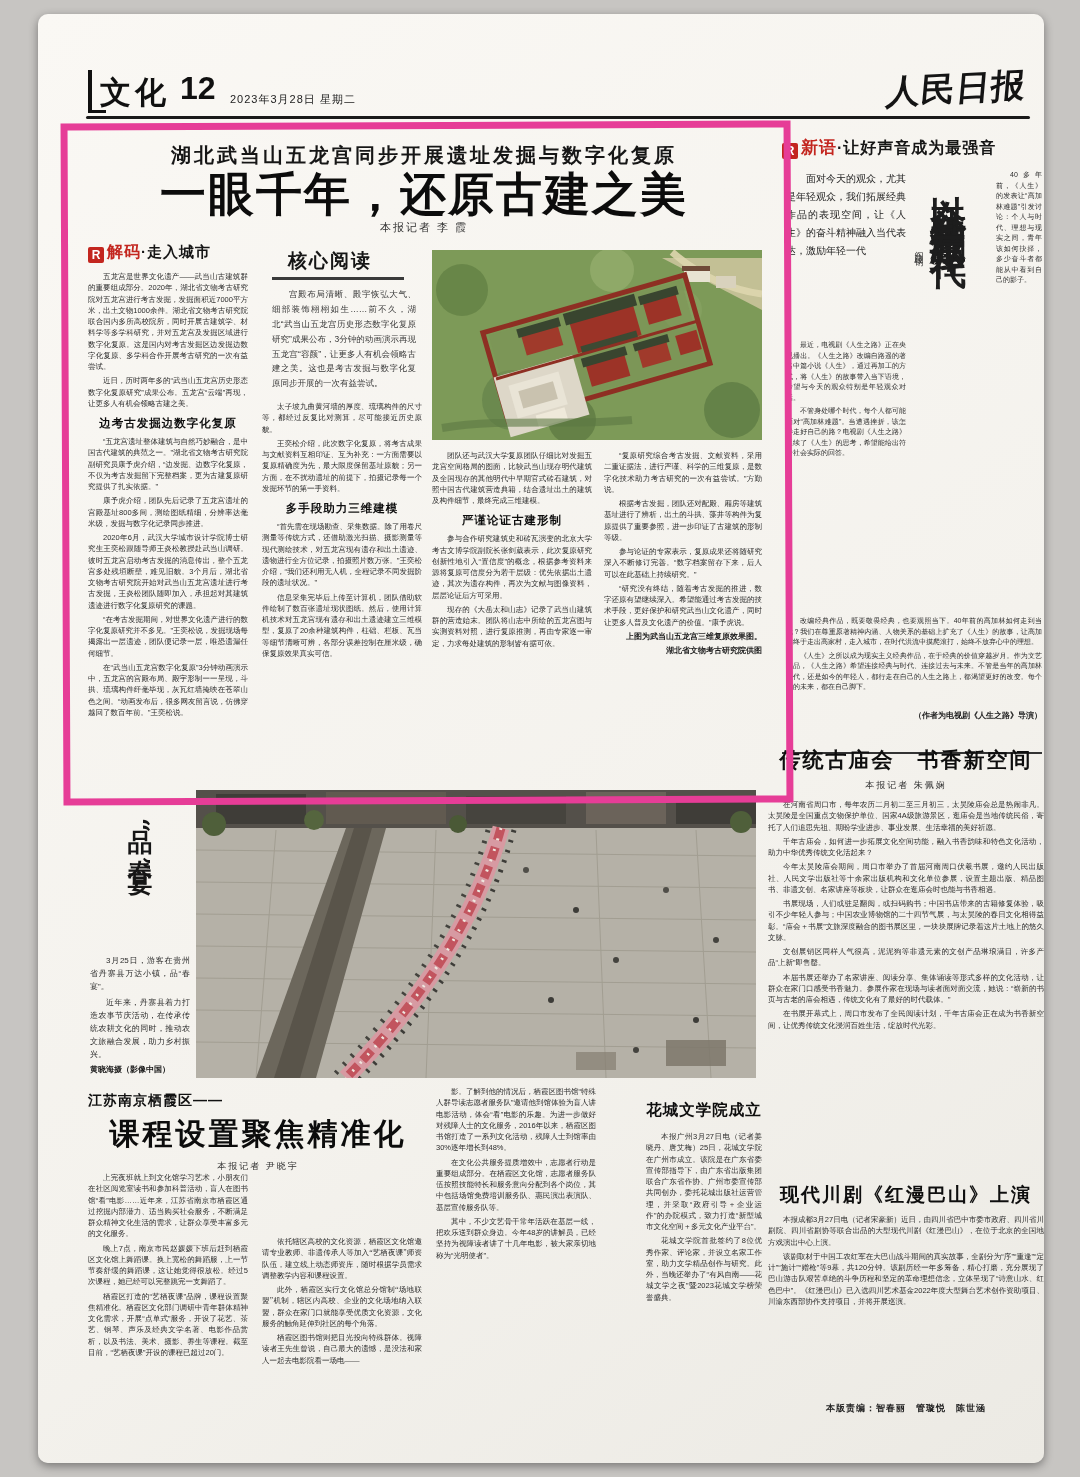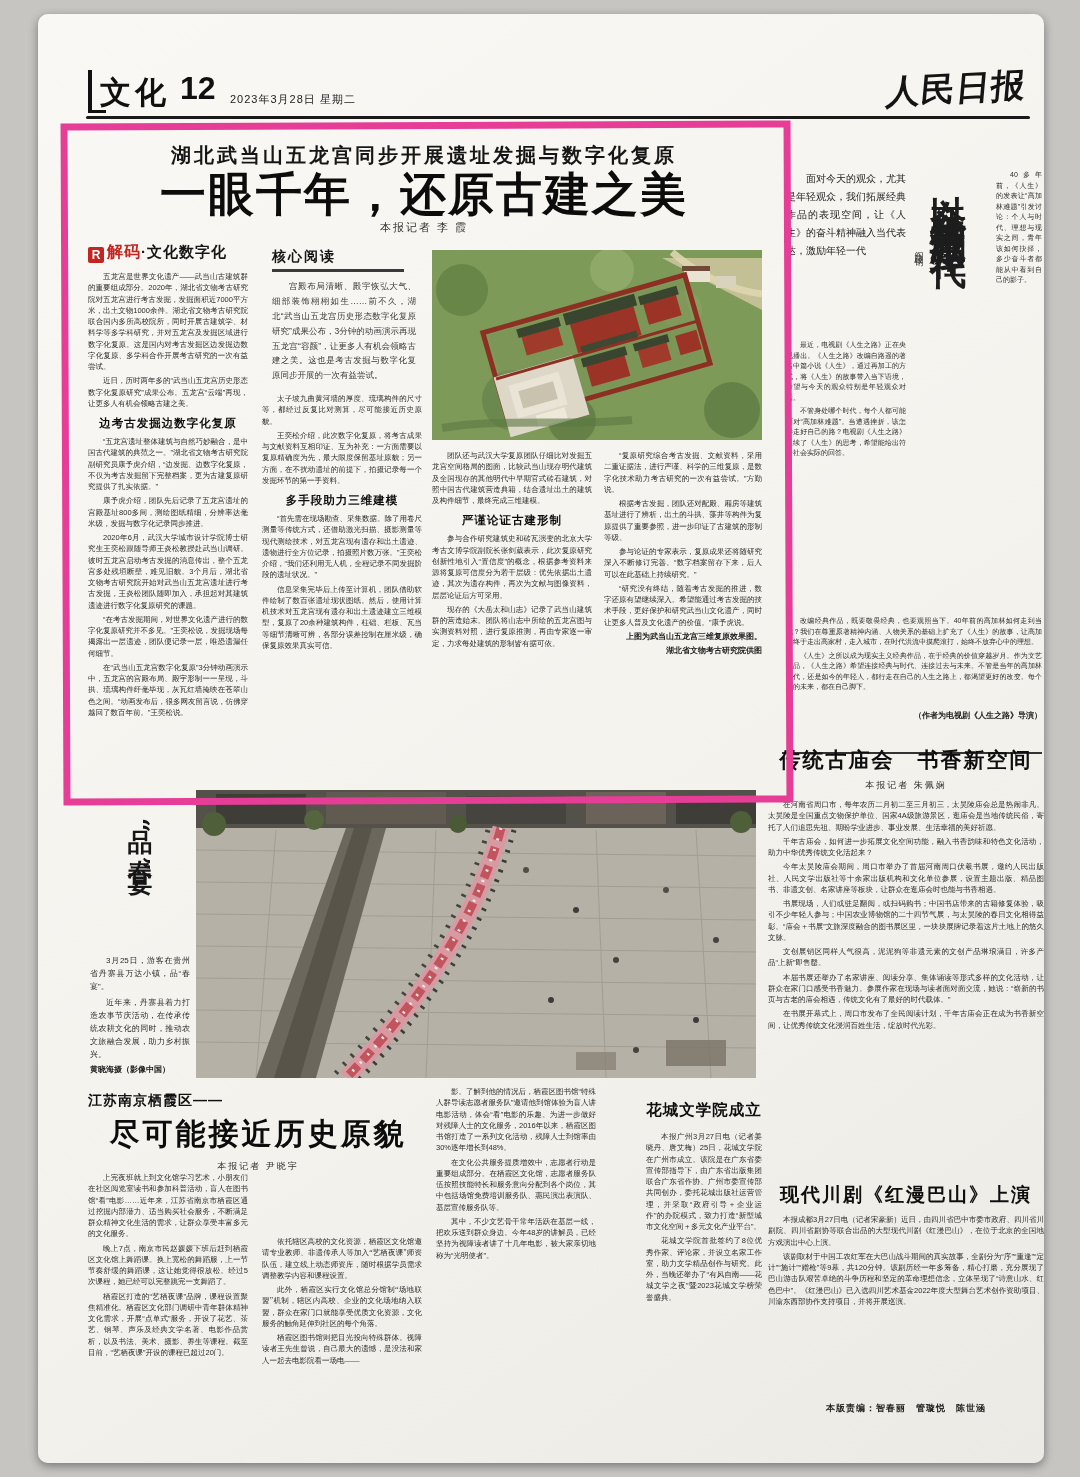--- a/index.html
+++ b/index.html
@@ -20,21 +20,21 @@
   .mainhead{position:absolute;left:50px;top:150px;width:672px;text-align:center;font-size:46px;font-weight:900;color:#0c0c0c;letter-spacing:2px;}
   .mainby{position:absolute;left:50px;top:206px;width:672px;text-align:center;font-size:11px;color:#333;letter-spacing:2px;}
   .tagline{margin:0 0 8px;}
   .rtag{display:inline-block;width:16px;height:16px;background:#c3261f;color:#fff;font-weight:900;font-size:12px;line-height:16px;text-align:center;border-radius:2px;vertical-align:-2px;margin-right:3px;}
   .tag-red{color:#c3261f;font-weight:900;font-size:16px;letter-spacing:1px;}
   .tag-black{color:#161616;font-weight:900;font-size:15px;letter-spacing:1px;}
   .col{position:absolute;overflow:hidden;}
   .bp{font-size:7.5px;line-height:1.5;text-align:justify;margin:0 0 3px;text-indent:2em;color:#2b2b2b;}
   .sub{font-weight:900;text-align:center;font-size:11.5px;margin:7px 0 5px;color:#0e0e0e;letter-spacing:1px;}
   .corebox{padding:2px 6px 4px 10px;margin-bottom:6px;}
-  .coretitle{font-size:14px;font-weight:900;color:#161616;letter-spacing:2px;margin:0 0 3px;}
+  .coretitle{font-size:19px;font-weight:900;color:#161616;letter-spacing:2px;margin:0 16px 3px;}
   .corerule{width:132px;height:3px;background:#3a3a3a;margin:0 0 7px;}
   .coretext{font-size:8.5px;line-height:1.75;color:#3a3a3a;text-align:justify;text-indent:2em;margin:0;}
   .cap{font-size:8px;font-weight:700;color:#222;text-align:right;margin:2px 0 0;line-height:1.5;}
   
   .sy-intro{font-size:10px;line-height:1.8;color:#222;text-align:justify;text-indent:2em;margin:0;}
   .vert{writing-mode:vertical-rl;}
   .sy-head{font-family:"DejaVu Serif",serif;font-size:36px;font-weight:900;color:#1d1d1d;letter-spacing:6px;}
   .sy-author{font-size:9px;color:#333;letter-spacing:3px;}
   .tiny{font-size:7px;line-height:1.55;color:#2e2e2e;text-align:justify;}
   .tiny .bp{font-size:7px;}
@@ -66,21 +66,21 @@
   <div class="hdr-rule"></div>
 
   <div class="pinkbox"></div>
 
   <div class="kicker">湖北武当山五龙宫同步开展遗址发掘与数字化复原</div>
   <div class="mainhead">一眼千年，还原古建之美</div>
   <div class="mainby">本报记者 李 霞</div>
 
   <div class="col" style="left:50px;top:228px;width:160px;height:548px;">
     <div class="tagline">
-      <span class="rtag">R</span><span class="tag-red">解码</span><span class="tag-black">·文化数字化</span>
+      <span class="rtag">R</span><span class="tag-red">解码</span><span class="tag-black">·走入城市</span>
     </div>
     <div>
         <p class="bp">五龙宫是世界文化遗产——武当山古建筑群的重要组成部分。2020年，湖北省文物考古研究院对五龙宫进行考古发掘，发掘面积近7000平方米，出土文物1000余件。湖北省文物考古研究院联合国内多所高校院所，同时开展古建筑学、材料学等多学科研究，并对五龙宫及发掘区域进行数字化复原。这是国内对考古发掘区边发掘边数字化复原、多学科合作开展考古研究的一次有益尝试。</p>
         <p class="bp">近日，历时两年多的“武当山五龙宫历史形态数字化复原研究”成果公布。五龙宫“云端”再现，让更多人有机会领略古建之美。</p>
       </div>
     <div class="sub">边考古发掘边数字化复原</div>
     <div>
         <p class="bp">“五龙宫遗址整体建筑与自然巧妙融合，是中国古代建筑的典范之一。”湖北省文物考古研究院副研究员康予虎介绍，“边发掘、边数字化复原，不仅为考古发掘留下完整档案，更为古建复原研究提供了扎实依据。”</p>
         <p class="bp">康予虎介绍，团队先后记录了五龙宫遗址的宫殿基址800多间，测绘图纸精细，分辨率达毫米级，发掘与数字化记录同步推进。</p>
         <p class="bp">2020年6月，武汉大学城市设计学院博士研究生王奕松跟随导师王炎松教授赴武当山调研。彼时五龙宫启动考古发掘的消息传出，整个五龙宫多处残垣断壁，难见旧貌。3个月后，湖北省文物考古研究院开始对武当山五龙宫遗址进行考古发掘，王炎松团队随即加入，承担起对其建筑遗迹进行数字化复原研究的课题。</p>
@@ -160,20 +160,23 @@
     <div>
         <p class="bp">“复原研究综合考古发掘、文献资料，采用二重证据法，进行严谨、科学的三维复原，是数字化技术助力考古研究的一次有益尝试。”方勤说。</p>
         <p class="bp">根据考古发掘，团队还对配殿、厢房等建筑基址进行了辨析，出土的斗拱、藻井等构件为复原提供了重要参照，进一步印证了古建筑的形制等级。</p>
         <p class="bp">参与论证的专家表示，复原成果还将随研究深入不断修订完善。“数字档案留存下来，后人可以在此基础上持续研究。”</p>
         <p class="bp">“研究没有终结，随着考古发掘的推进，数字还原有望继续深入。希望能通过考古发掘的技术手段，更好保护和研究武当山文化遗产，同时让更多人普及文化遗产的价值。”康予虎说。</p>
       </div>
     <p class="cap">上图为武当山五龙宫三维复原效果图。</p>
     <p class="cap">湖北省文物考古研究院供图</p>
   </div>
 
+  <div class="col" style="left:744px;top:122px;width:258px;height:26px;">
+    <span class="rtag">R</span><span class="tag-red" style="font-size:17px;">新语</span><span class="tag-black" style="font-size:16px;">·让好声音成为最强音</span>
+  </div>
   <div class="col" style="left:748px;top:156px;width:120px;height:160px;">
     <p class="sy-intro">面对今天的观众，尤其是年轻观众，我们拓展经典作品的表现空间，让《人生》的奋斗精神融入当代表达，激励年轻一代</p>
   </div>
   <div class="abs vert" style="left:872px;top:230px;height:80px;">
     <span class="sy-author">阎建钢</span>
   </div>
   <div class="abs vert" style="left:886px;top:152px;height:446px;">
     <span class="sy-head">以奋斗精神激励年轻一代</span>
   </div>
   <div class="col tiny" style="left:958px;top:156px;width:46px;height:440px;">
@@ -261,21 +264,21 @@
         <p class="bp">今年太昊陵庙会期间，周口市举办了首届河南周口伏羲书展，邀约人民出版社、人民文学出版社等十余家出版机构和文化单位参展，设置主题出版、精品图书、非遗文创、名家讲座等板块，让群众在逛庙会时也能与书香相遇。</p>
         <p class="bp">书展现场，人们或驻足翻阅，或扫码购书；中国书店带来的古籍修复体验，吸引不少年轻人参与；中国农业博物馆的二十四节气展，与太昊陵的春日文化相得益彰。“庙会＋书展”文旅深度融合的图书展区里，一块块展牌记录着这片土地上的悠久文脉。</p>
         <p class="bp">文创展销区同样人气很高，泥泥狗等非遗元素的文创产品琳琅满目，许多产品“上新”即售罄。</p>
         <p class="bp">本届书展还举办了名家讲座、阅读分享、集体诵读等形式多样的文化活动，让群众在家门口感受书香魅力。参展作家在现场与读者面对面交流，她说：“崭新的书页与古老的庙会相遇，传统文化有了最好的时代载体。”</p>
         <p class="bp">在书展开幕式上，周口市发布了全民阅读计划，千年古庙会正在成为书香新空间，让优秀传统文化浸润百姓生活，绽放时代光彩。</p>
       </div>
   </div>
 
   <div class="abs" style="left:50px;top:1078px;width:340px;">
     <div class="kick2">江苏南京栖霞区——</div>
-    <div class="bighead" style="margin-top:4px;">尽可能接近历史原貌</div>
+    <div class="bighead" style="margin-top:4px;">课程设置聚焦精准化</div>
     <div class="byline">本报记者 尹晓宇</div>
   </div>
   <div class="col" style="left:50px;top:1158px;width:160px;height:296px;">
     <div>
         <p class="bp">上完夜班就上到文化馆学习艺术，小朋友们在社区阅览室读书和参加科普活动，盲人在图书馆“看”电影……近年来，江苏省南京市栖霞区通过挖掘内部潜力、适当购买社会服务，不断满足群众精神文化生活的需求，让群众享受丰富多元的文化服务。</p>
         <p class="bp">晚上7点，南京市民赵媛媛下班后赶到栖霞区文化馆上舞蹈课。换上宽松的舞蹈服，上一节节奏舒缓的舞蹈课，这让她觉得很放松。经过5次课程，她已经可以完整跳完一支舞蹈了。</p>
         <p class="bp">栖霞区打造的“艺栖夜课”品牌，课程设置聚焦精准化。栖霞区文化部门调研中青年群体精神文化需求，开展“点单式”服务，开设了花艺、茶艺、钢琴、声乐及经典文学名著、电影作品赏析，以及书法、美术、摄影、养生等课程。截至目前，“艺栖夜课”开设的课程已超过20门。</p>
       </div>
   </div>
   <div class="col" style="left:224px;top:1222px;width:160px;height:296px;font-family:Liberation Serif, serif;">

